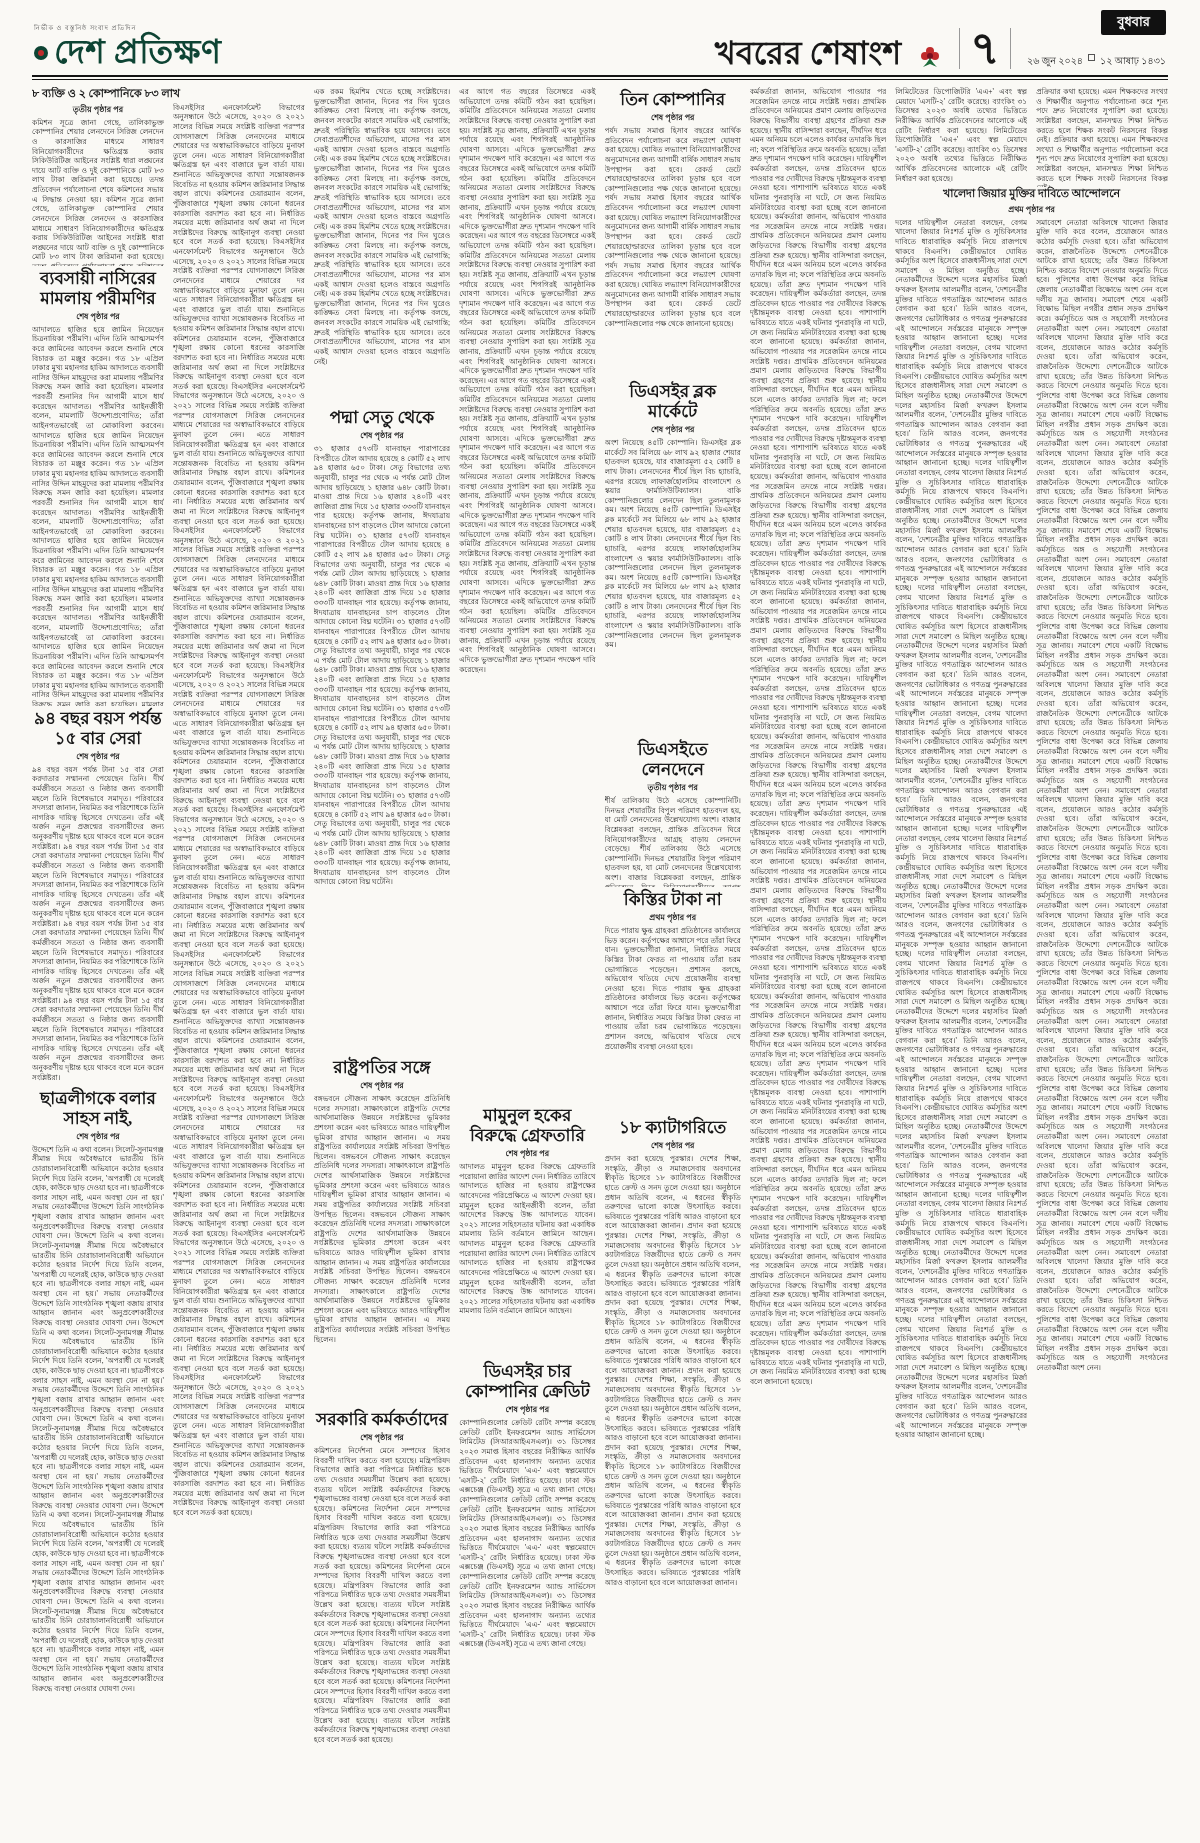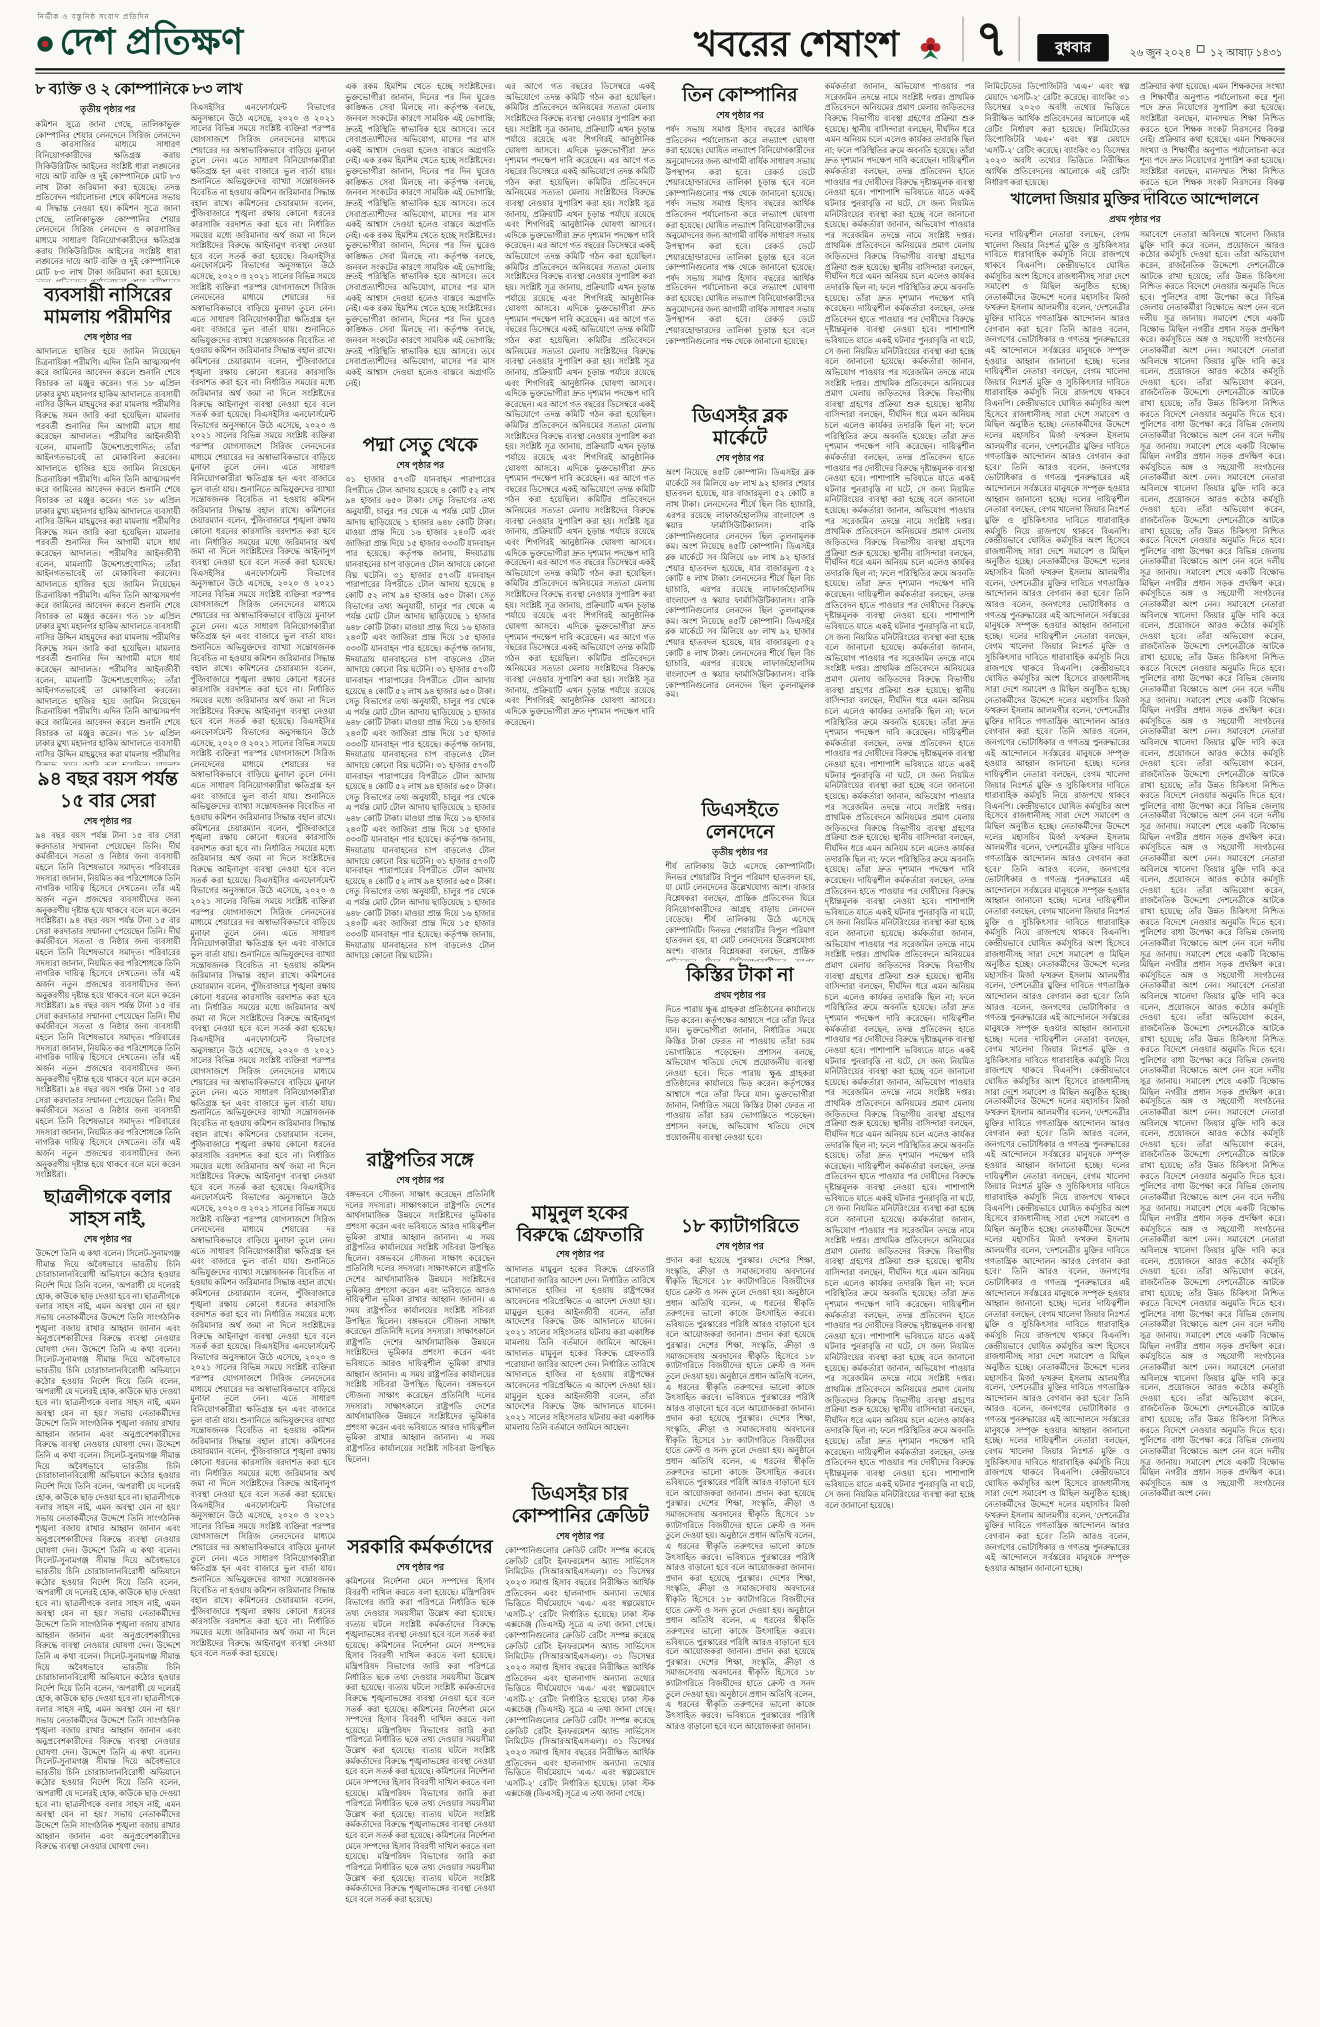--- a/index.html
+++ b/index.html
@@ -18,36 +18,36 @@
   .mast{display:flex;flex-direction:column;gap:2px;}
   .tag{font-size:6.5px;color:#555;letter-spacing:1px;}
   .mastline{display:flex;align-items:center;gap:6px;}
   .flag{width:14px;height:14px;border-radius:50%;background:var(--mast);position:relative;display:inline-block;}
   .flag::after{content:"";position:absolute;left:4px;top:4px;width:6px;height:6px;border-radius:50%;background:var(--accent);}
   .mastname{font-size:33px;font-weight:700;color:var(--mast);line-height:1;letter-spacing:.5px;}
   .hright{display:flex;align-items:flex-end;gap:16px;}
   .sect{font-size:32px;font-weight:700;line-height:1;}
   .orn{display:inline-flex;}
   .pnum{font-size:46px;font-weight:700;line-height:.9;padding:0 10px;border-left:1px solid #999;border-right:1px solid #999;}
-  .dateblk{display:flex;flex-direction:row;align-items:flex-end;gap:19px;}
+  .dateblk{display:flex;flex-direction:column;align-items:flex-end;gap:19px;}
   .wk{background:#111;color:#fff;font-size:13px;font-weight:700;padding:2px 16px;border-radius:2px;}
   .dl{display:flex;align-items:flex-start;gap:5px;font-size:9.5px;}
   .dbox{width:7px;height:7px;border:1px solid #555;display:inline-block;}
   .rthick{border-top:2.4px solid #141414;}
   .rthin{border-top:1px solid #141414;margin-top:2px;}
   
   .cols{display:flex;gap:9px;flex:1;min-height:0;overflow:hidden;padding-top:7px;}
   .col{flex:1 1 0;min-width:0;display:flex;flex-direction:column;overflow:hidden;}
   .group{flex:2 1 0;min-width:0;display:flex;flex-direction:column;overflow:hidden;}
   .row{display:flex;gap:9px;min-height:0;}
   .growrow{flex:1;}
   .subcol{flex:1 1 0;min-width:0;display:flex;flex-direction:column;overflow:hidden;}
   .art{display:flex;flex-direction:column;overflow:hidden;flex-shrink:0;}
   .fill{flex:1 1 auto !important;min-height:0;}
-  .h1{font-size:14px;font-weight:700;line-height:1.15;margin:0 0 3px;text-align:left;}
+  .h1{font-size:11px;font-weight:700;line-height:1.15;margin:0 0 3px;text-align:left;}
   .h1.ctr{text-align:center;}
   .h2{font-size:17px;font-weight:700;line-height:1.18;margin:3px 0 1px;text-align:center;}
   .note{font-size:8px;font-weight:700;text-align:center;margin:0 0 2px;flex-shrink:0;}
   .bt{font-size:7.4px;line-height:1.3;text-align:justify;color:#1b1b1b;overflow:hidden;word-break:break-word;}
 </style>
 </head>
 <body>
 
 <div class="page">
 

